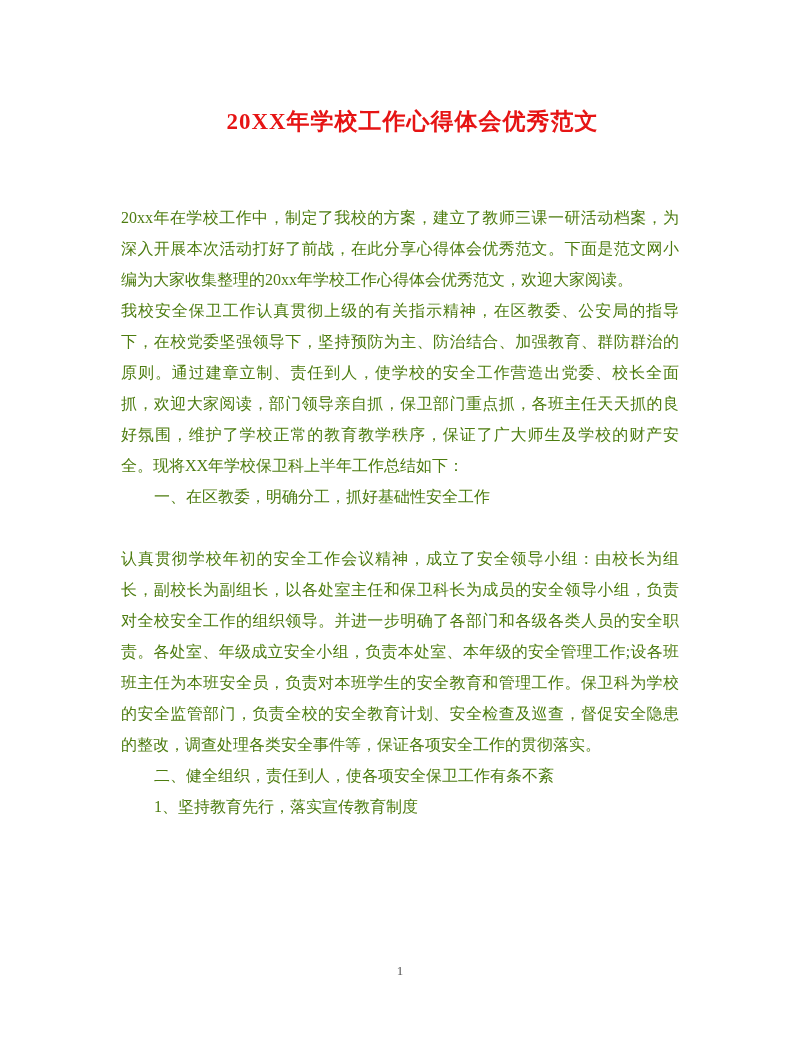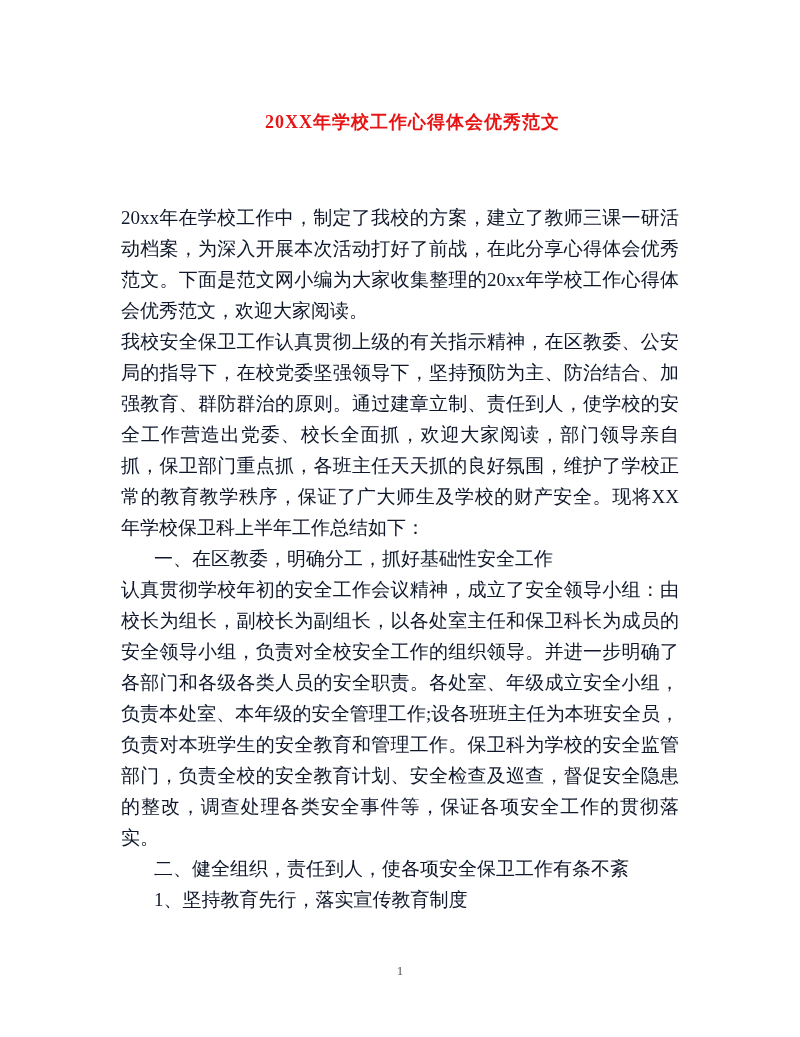--- a/index.html
+++ b/index.html
@@ -9,38 +9,38 @@
     width: 800px;
     height: 1037px;
     margin: 0 auto;
     background: #ffffff;
     font-family: "Liberation Serif", "DejaVu Serif", serif;
     overflow: hidden;
   }
   .doc-title {
     padding-top: 106px;
     text-align: center;
-    font-size: 18px;
+    font-size: 23px;
     line-height: 32px;
     font-weight: bold;
     color: #e61414;
     letter-spacing: 1px;
     padding-left: 25px;
   }
   .doc-body {
     width: 558px;
     margin: 64px auto 0 auto;
-    font-size: 19px;
+    font-size: 16px;
     line-height: 31px;
     text-align: justify;
-    color: #0f172a;
+    color: #4d7c0f;
   }
   .doc-body p { margin: 0; }
   .doc-body p.indent { text-indent: 33px; }
-  .doc-body p.space-before { }
+  .doc-body p.space-before { margin-top: 31px; }
   .page-number {
     position: absolute;
     bottom: 58px;
     left: 0;
     right: 0;
     text-align: center;
     font-size: 13px;
     color: #555555;
   }
 </style>

